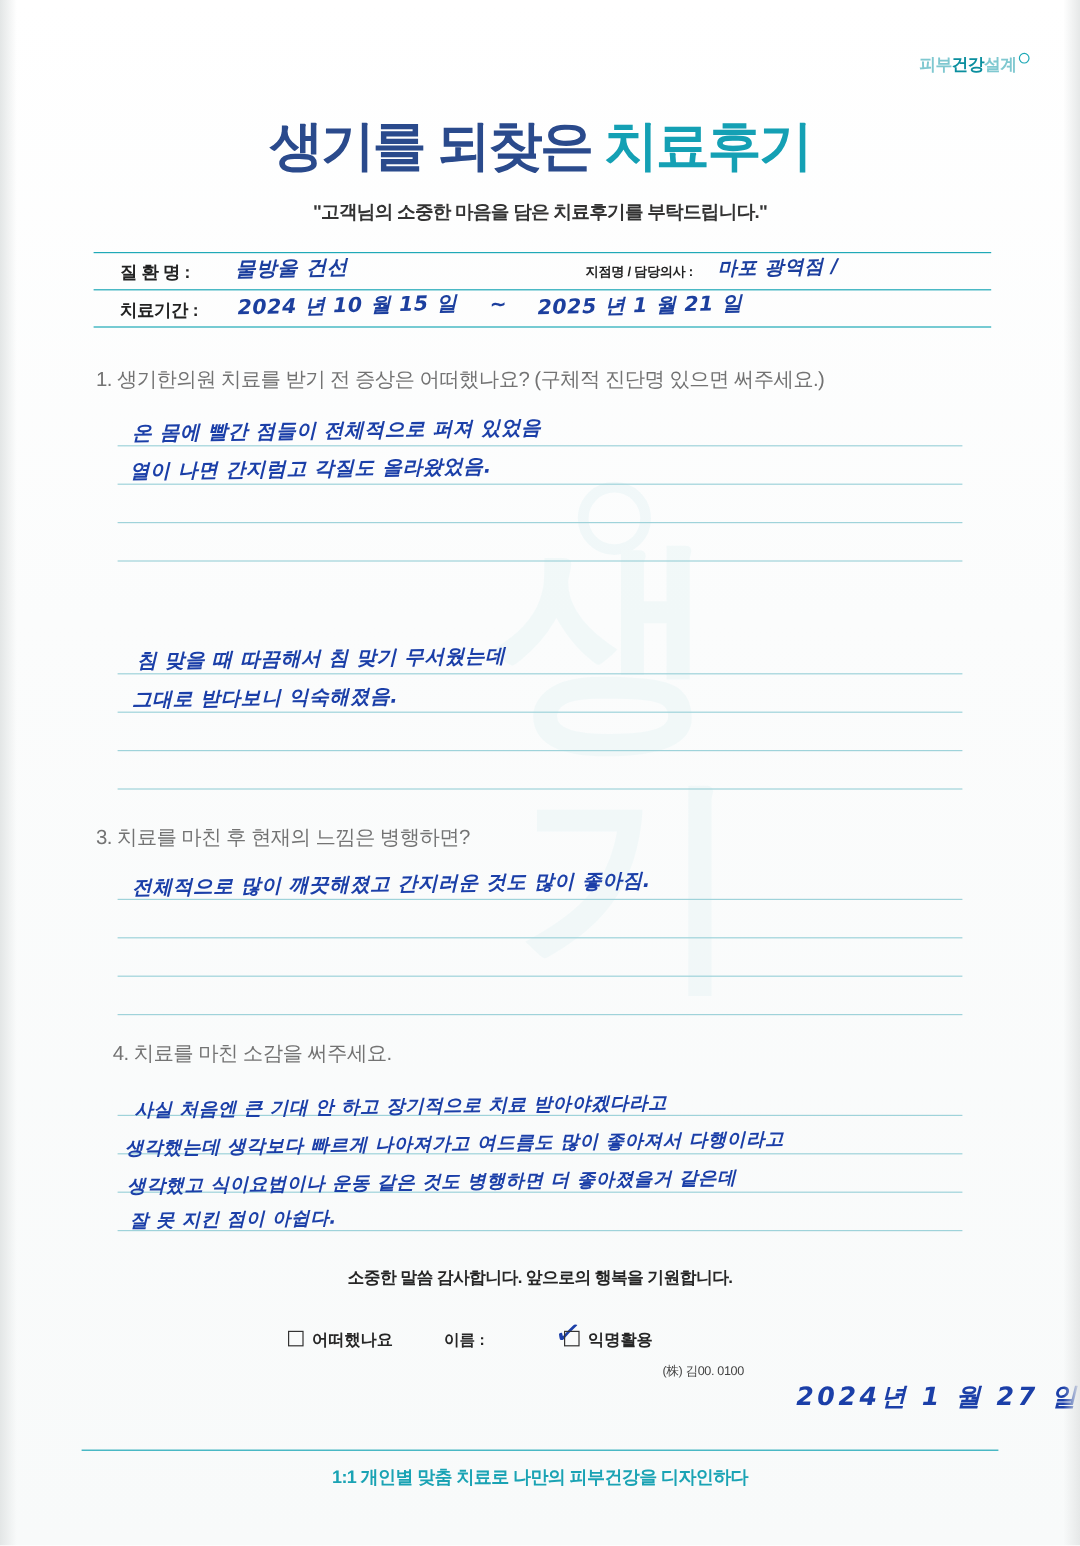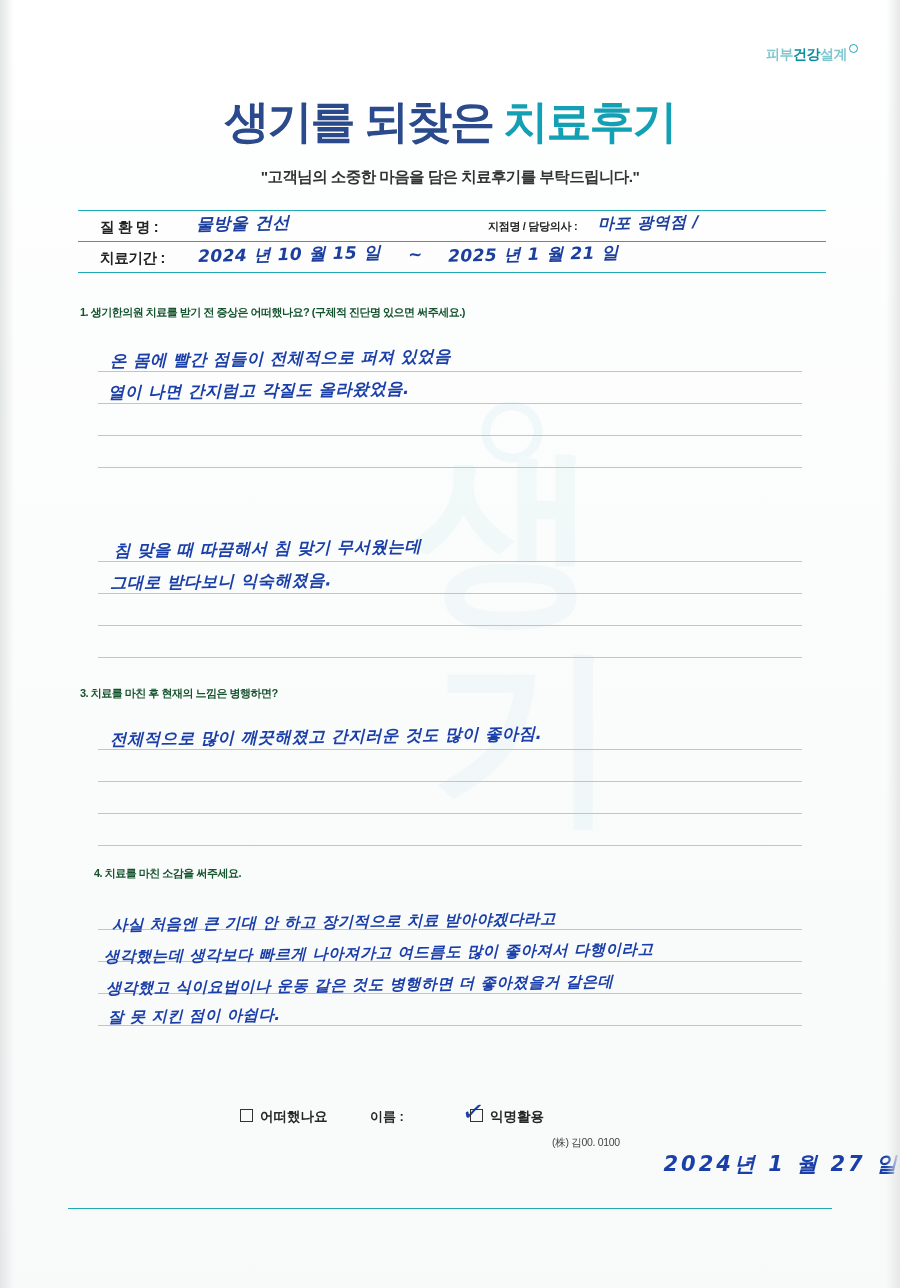--- a/index.html
+++ b/index.html
@@ -157,23 +157,23 @@
   .f-end {
     position: absolute;
     left: 370px;
     top: 1px;
   }
 
   
   .q {
     position: absolute;
     left: 80px;
-    font-size: 11px;
-    font-weight: bold;
-    color: #14532d;
+    font-size: 17px;
+    font-weight: normal;
+    color: #737373;
     letter-spacing: -0.5px;
     z-index: 3;
   }
   .lines {
     position: absolute;
     left: 98px;
     width: 704px;
     z-index: 2;
   }
   .lines .ln {
@@ -377,20 +377,21 @@
     <div class="ln"></div>
     <div class="ln"></div>
     <div class="ln"></div>
     <div class="ln"></div>
   </div>
   <div class="ans" style="left:112px;top:912px;font-size:15.5px;">사실 처음엔 큰 기대 안 하고 장기적으로 치료 받아야겠다라고</div>
   <div class="ans" style="left:104px;top:943px;font-size:15.5px;">생각했는데 생각보다 빠르게 나아져가고 여드름도 많이 좋아져서 다행이라고</div>
   <div class="ans" style="left:106px;top:975px;font-size:15.5px;">생각했고 식이요법이나 운동 같은 것도 병행하면 더 좋아졌을거 같은데</div>
   <div class="ans" style="left:108px;top:1006px;font-size:15.5px;">잘 못 지킨 점이 아쉽다.</div>
 
+  <div class="thanks" style="top:1056px;">소중한 말씀 감사합니다. 앞으로의 행복을 기원합니다.</div>
 
   <div class="consent-row">
     <div class="consent-inner">
       <span class="c-real">
         <span class="cb"></span><span>어떠했나요</span>
       </span>
       <span class="c-name">이름 :</span>
       <span class="check-mark">✓</span>
       <span class="c-anon">
         <span class="cb"></span><span>익명활용</span>
@@ -398,16 +399,17 @@
     </div>
   </div>
 
   <div class="seal">(株) 김00. 0100</div>
 
   <div class="date-line">
     <span class="dhw">2024년  1 월  27 일</span>
   </div>
 
   <div class="bottom-rule"></div>
+  <div class="slogan">1:1 개인별 맞춤 치료로 나만의 피부건강을 디자인하다</div>
 
   <div class="edge-l"></div>
   <div class="edge-r"></div>
 </div>
 
 </body></html>

